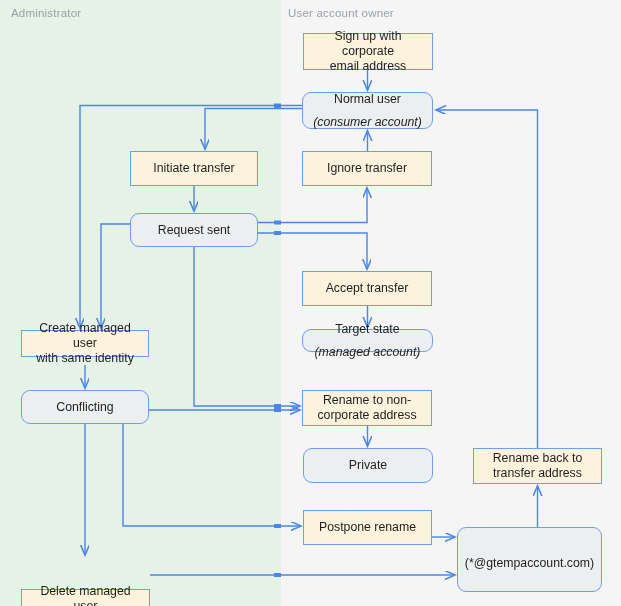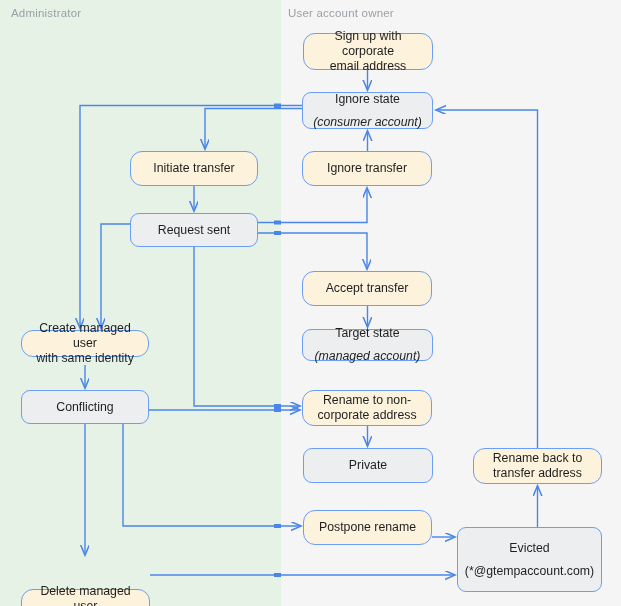--- a/index.html
+++ b/index.html
@@ -29,21 +29,21 @@
     display:flex;
     align-items:center;
     justify-content:center;
     text-align:center;
     font-size:12.3px;
     line-height:15px;
     color:#1f1f1f;
     padding:2px 5px;
   }
   .node .lbl{display:block;white-space:pre-line;}
-  .node.action{background:#fdf2dc;border-radius:12px;}
+  .node.action{background:#fdf2dc;border-radius:0;}
   .node.state{background:#eceef0;border-radius:9px;}
   .node .sub{display:block;font-style:italic;margin-top:8px;}
 </style>
 </head>
 <body>
 
 <div id="canvas">
 
   <div class="lane" style="left:0;width:281px;background:#e7f2e7;"></div>
   <div class="lane" style="left:281px;width:340px;background:#f5f5f5;"></div>
@@ -109,42 +109,42 @@
     </g>
   </svg>
 
   <div class="node action" style="left:303px;top:33px;width:130px;height:37px;">
     <span class="lbl">Sign up with corporate
 email address</span>
   </div>
 
   <div class="node state" style="left:302px;top:92px;width:131px;height:37px;">
     <span>
-      <span class="lbl">Ignore state</span>
+      <span class="lbl">Normal user</span>
       <span class="sub">(consumer account)</span>
     </span>
   </div>
 
   <div class="node action" style="left:130px;top:151px;width:128px;height:35px;">
     <span class="lbl">Initiate transfer</span>
   </div>
 
   <div class="node action" style="left:302px;top:151px;width:130px;height:35px;">
     <span class="lbl">Ignore transfer</span>
   </div>
 
   <div class="node action" style="left:302px;top:271px;width:130px;height:35px;">
     <span class="lbl">Accept transfer</span>
   </div>
 
   <div class="node state" style="left:130px;top:213px;width:128px;height:34px;">
     <span class="lbl">Request sent</span>
   </div>
 
-  <div class="node state" style="left:302px;top:329px;width:131px;height:32px;">
+  <div class="node state" style="left:302px;top:329px;width:131px;height:23px;">
     <span>
       <span class="lbl">Target state</span>
       <span class="sub">(managed account)</span>
     </span>
   </div>
 
   <div class="node action" style="left:21px;top:330px;width:128px;height:27px;">
     <span class="lbl">Create managed user
 with same identity</span>
   </div>
@@ -166,21 +166,20 @@
     <span class="lbl">Rename back to
 transfer address</span>
   </div>
 
   <div class="node action" style="left:303px;top:510px;width:129px;height:35px;">
     <span class="lbl">Postpone rename</span>
   </div>
 
   <div class="node state" style="left:457px;top:527px;width:145px;height:65px;">
     <span>
-      <span class="lbl">Evicted</span>
       <span class="sub" style="font-style:normal;">(*@gtempaccount.com)</span>
     </span>
   </div>
 
   <div class="node action" style="left:21px;top:557px;width:129px;height:35px;margin-top:32px;">
     <span class="lbl">Delete managed user
 with same identity</span>
   </div>
 
 </div>

